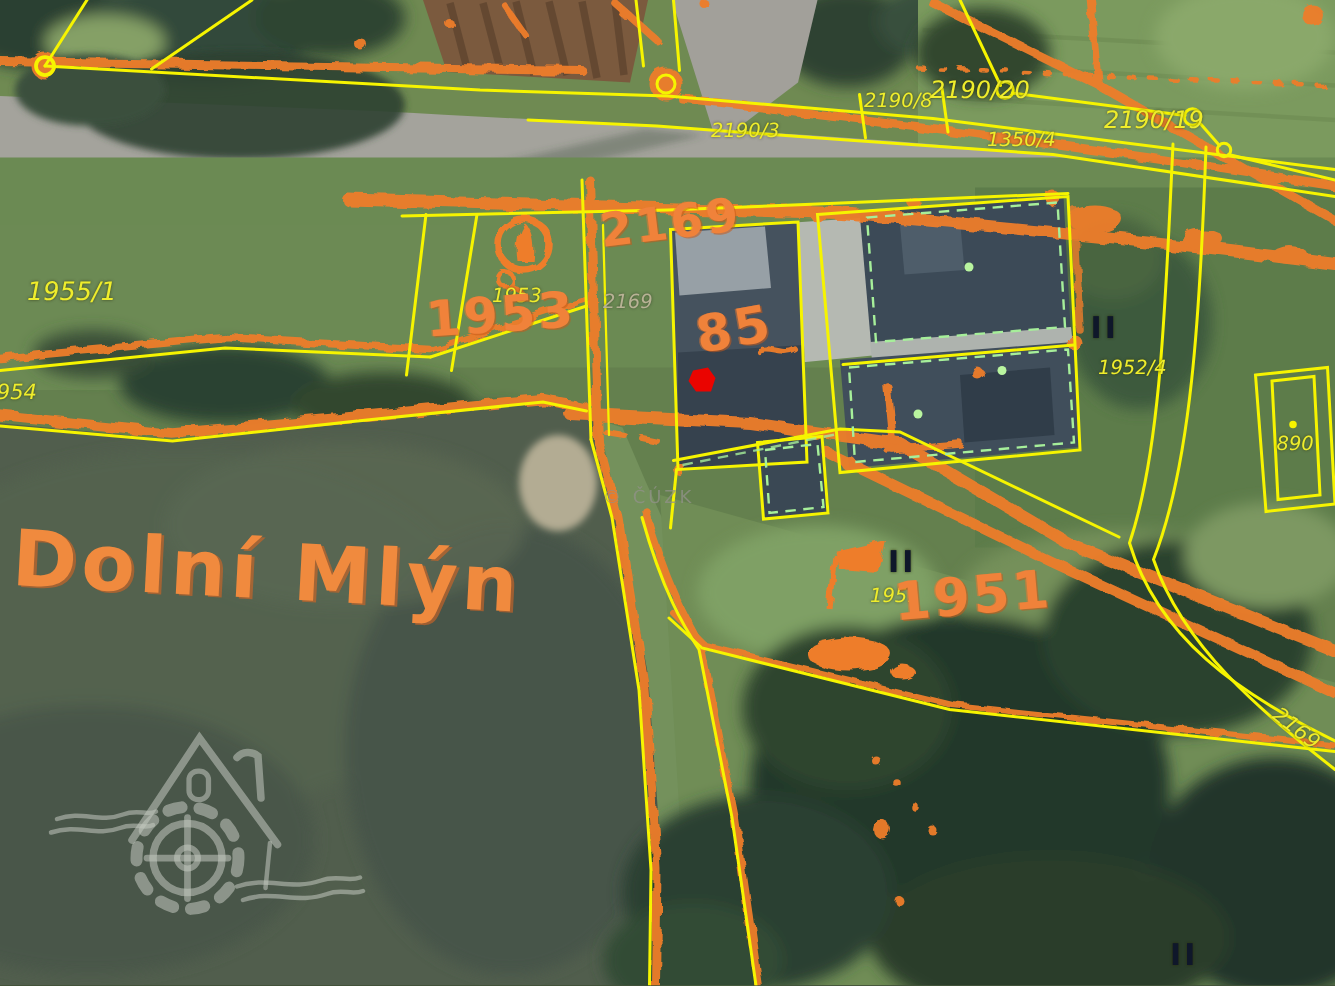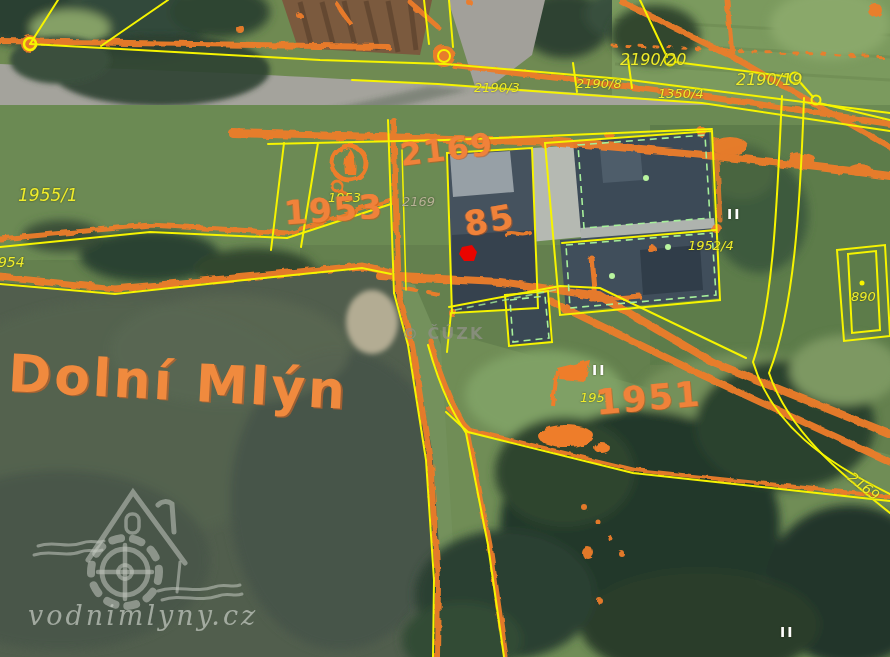--- a/index.html
+++ b/index.html
@@ -6,25 +6,25 @@
   #map-root{position:relative;width:890px;height:657px;overflow:hidden;
     background:#64804e;font-family:"DejaVu Sans",sans-serif;cursor:crosshair;}
   #map-root svg{position:absolute;left:0;top:0;}
   .lbl{position:absolute;white-space:nowrap;pointer-events:none;}
   .lbl-y{color:#efed2c;font-style:italic;font-size:13px;
     text-shadow:0 0 2px rgba(40,40,0,.7);}
   .lbl-gray{color:#b8b295;font-style:italic;font-size:13px;
     text-shadow:0 0 2px rgba(20,20,20,.5);}
   .lbl-big{color:#f0823a;font-weight:bold;letter-spacing:2px;
     text-shadow:1px 1px 0 rgba(200,90,25,.55), -1px 0 0 rgba(235,120,45,.5);}
-  .lbl-ii{color:#ffffff;font-weight:bold;font-size:14px;letter-spacing:2px;
+  .lbl-ii{color:#0f172a;font-weight:bold;font-size:20px;letter-spacing:2px;
     text-shadow:0 0 2px rgba(40,40,0,.8);}
   .lbl-place{color:#f08a3e;font-weight:bold;font-size:52px;letter-spacing:3px;
     text-shadow:2px 1px 0 rgba(215,100,35,.6);}
-  .lbl-cuzk{color:rgba(145,145,138,.75);font-size:16px;letter-spacing:2px;font-weight:bold;}
+  .lbl-cuzk{color:rgba(145,145,138,.75);font-size:12px;letter-spacing:2px;}
   .lbl-wm{color:rgba(196,201,192,.72);font-family:"DejaVu Serif",serif;
     font-style:italic;font-size:27px;letter-spacing:3px;}
 </style>
 </head>
 <body>
 
 <div id="map-root">
 
   <svg width="890" height="657" viewBox="0 0 890 657">
     <defs>
@@ -261,32 +261,32 @@
         <circle cx="668" cy="247" r="3"></circle>
         <circle cx="612" cy="276" r="3"></circle>
     </g>
   </svg>
 
   <svg width="890" height="657" viewBox="0 0 890 657" style="z-index:3">
     <polygon points="462,247 472,245 477,252 474,261 464,261 459,254" fill="#ea0400"></polygon>
   </svg>
 
   <div class="lbl lbl-y" style="left:474px;top:80px">2190/3</div>
-  <div class="lbl lbl-y" style="left:576px;top:76px">2190/8</div>
+  <div class="lbl lbl-y" style="left:576px;top:60px">2190/8</div>
   <div class="lbl lbl-y" style="left:620px;top:50px;font-size:16px">2190/20</div>
   <div class="lbl lbl-y" style="left:736px;top:70px;font-size:16px">2190/19</div>
   <div class="lbl lbl-y" style="left:658px;top:86px">1350/4</div>
   <div class="lbl lbl-y" style="left:18px;top:185px;font-size:17px">1955/1</div>
   <div class="lbl lbl-y" style="left:-11px;top:254px;font-size:14px">1954</div>
   <div class="lbl lbl-y" style="left:328px;top:190px">1953</div>
   <div class="lbl lbl-big" style="left:284px;top:190px;font-size:33px;transform:rotate(-4deg)">1953</div>
   <div class="lbl lbl-big" style="left:400px;top:131px;font-size:31px;transform:rotate(-7deg)">2169</div>
   <div class="lbl lbl-gray" style="left:402px;top:194px">2169</div>
   <div class="lbl lbl-big" style="left:464px;top:200px;font-size:34px;transform:rotate(-10deg)">85</div>
-  <div class="lbl lbl-y" style="left:688px;top:238px">1952/4</div>
+  <div class="lbl lbl-y" style="left:732px;top:238px">1952/4</div>
   <div class="lbl lbl-y" style="left:851px;top:289px">890</div>
   <div class="lbl lbl-y" style="left:580px;top:390px">1951</div>
   <div class="lbl lbl-big" style="left:596px;top:378px;font-size:35px;transform:rotate(-5deg)">1951</div>
   <div class="lbl lbl-y" style="left:846px;top:478px;font-size:14px;transform:rotate(38deg)">2169</div>
 
   <div class="lbl lbl-ii" style="left:727px;top:206px">II</div>
   <div class="lbl lbl-ii" style="left:592px;top:362px">II</div>
   <div class="lbl lbl-ii" style="left:780px;top:624px">II</div>
 
   <div class="lbl lbl-place" style="left:8px;top:352px;transform:rotate(3deg)">Dolní Mlýn</div>
@@ -304,15 +304,14 @@
       <path d="M98,572 L152,572" stroke-width="4.5"></path>
       <circle cx="125" cy="572" r="7" stroke-width="4"></circle>
       <g stroke-width="3">
         <path d="M38,546 C55,540 66,549 82,543 C92,539 98,544 104,541"></path>
         <path d="M34,555 C52,549 64,558 80,552 C90,548 96,553 102,550"></path>
         <path d="M158,591 C178,584 194,594 214,587 C224,583 232,588 240,585"></path>
         <path d="M162,600 C182,593 198,603 218,596 C228,592 234,597 242,594"></path>
       </g>
     </g>
   </svg>
-  <div class="lbl lbl-wm" style="left:28px;top:600px;z-index:5">vodnimlyny.cz</div>
 
 </div>
 
 </body></html>

